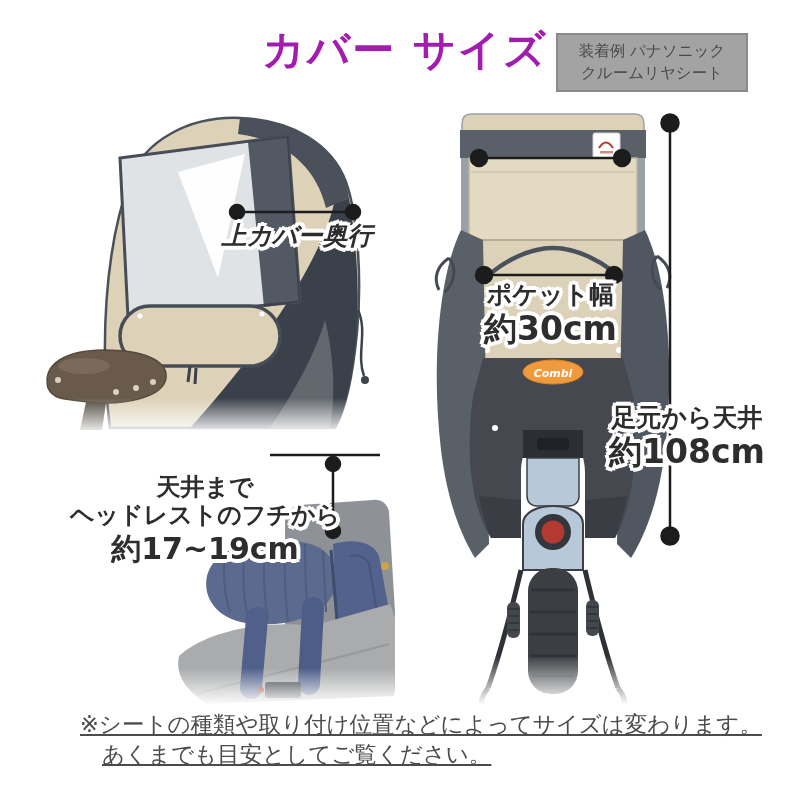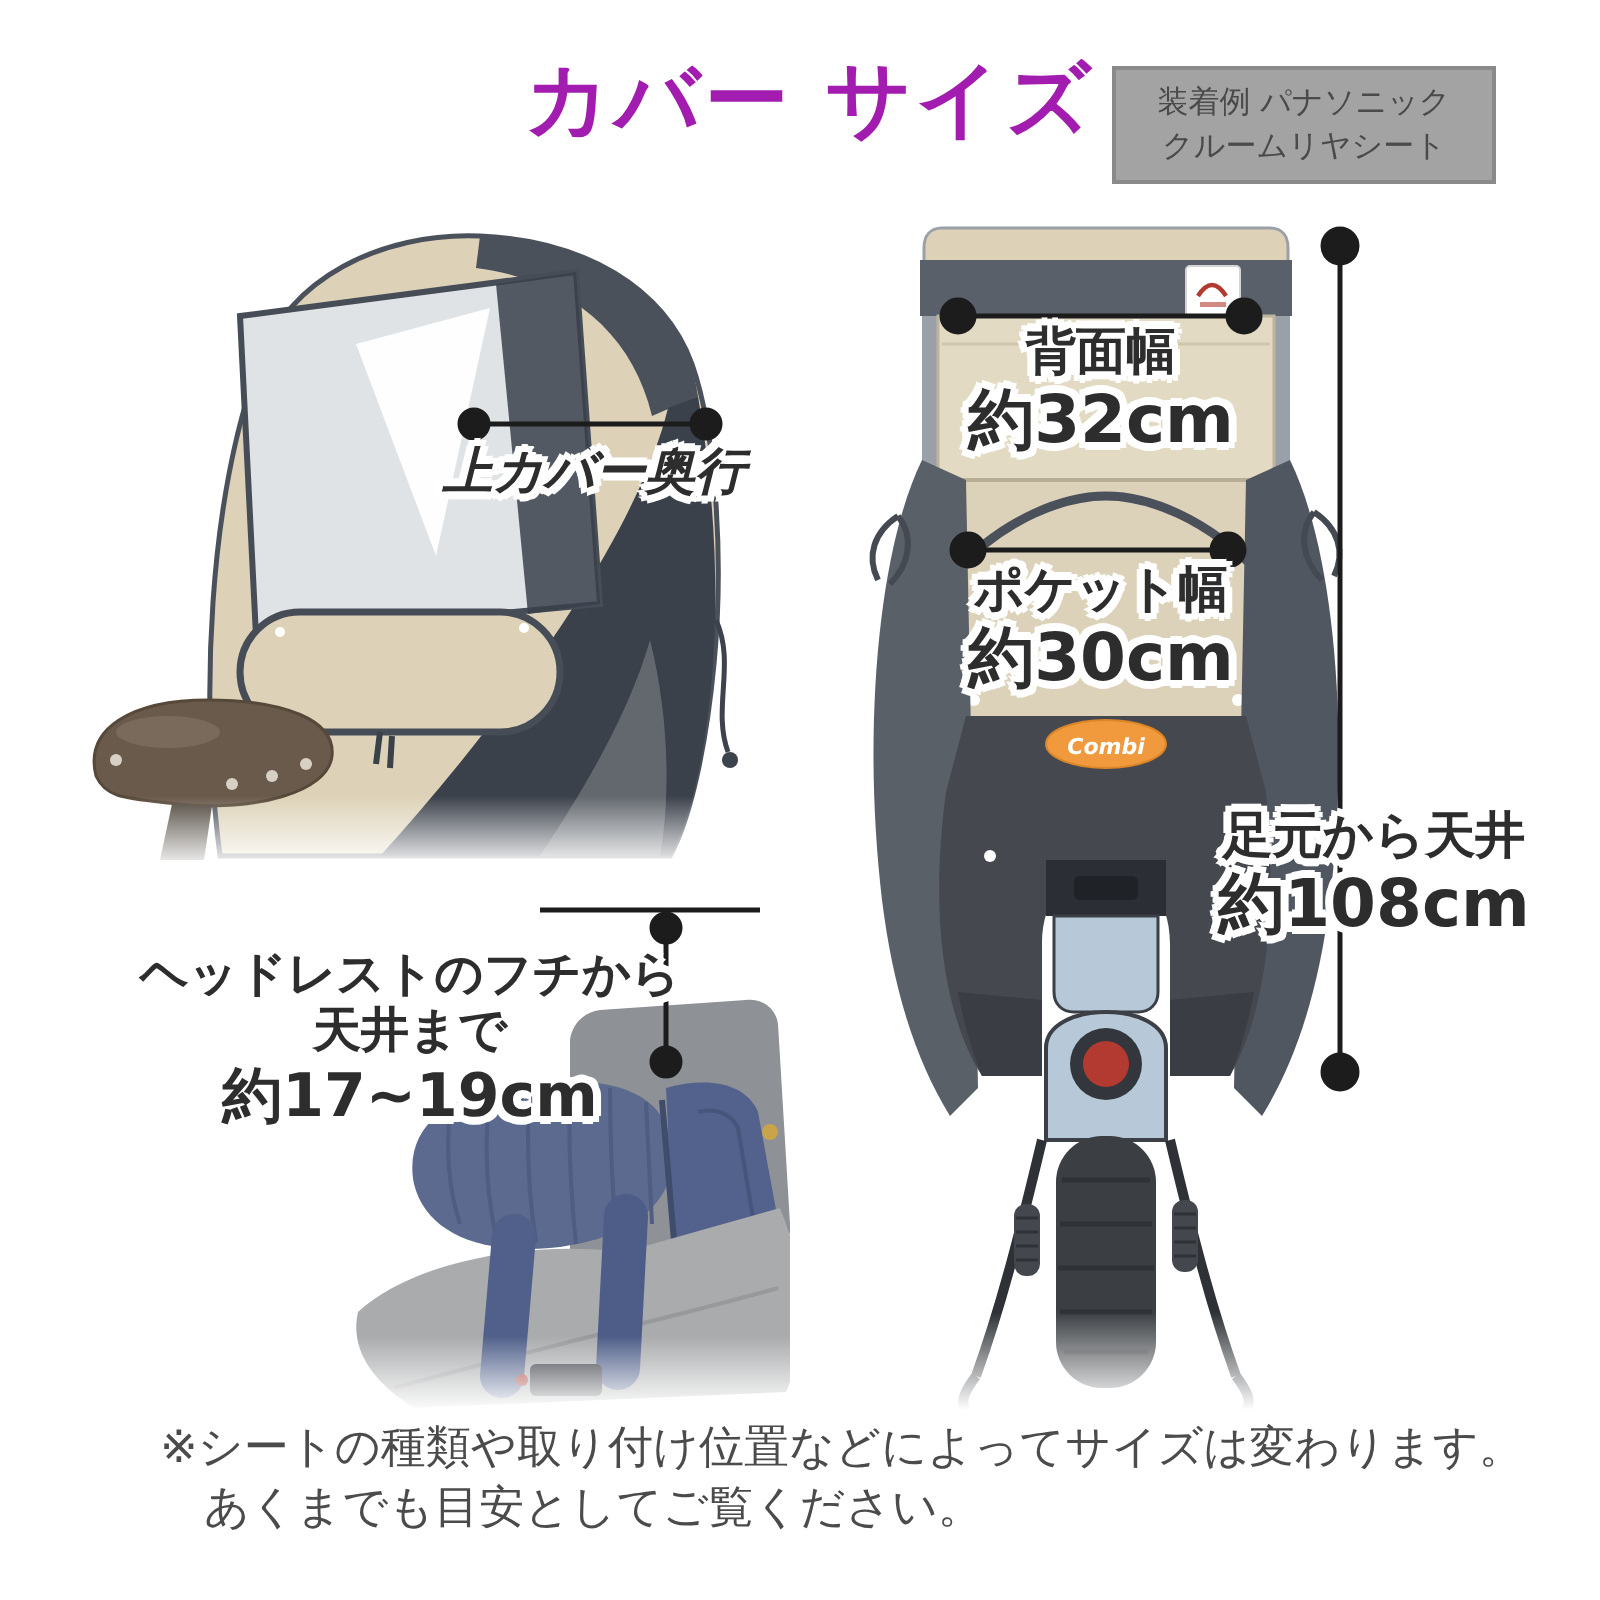--- a/index.html
+++ b/index.html
@@ -24,21 +24,21 @@
       0 -3px 0 #fff,0 3px 0 #fff,
       3px -3px 0 #fff,3px 0 0 #fff,3px 3px 0 #fff,
       -2px -2px 0 #fff,2px -2px 0 #fff,-2px 2px 0 #fff,2px 2px 0 #fff,
       0 -4px 0 #fff,0 4px 0 #fff,-4px 0 0 #fff,4px 0 0 #fff;
   }
   .mname{font-size:25px;line-height:29px;white-space:nowrap;}
   .mname-sm{font-size:24px;line-height:28px;white-space:nowrap;}
   .mval{font-size:33px;line-height:37px;margin-top:1px;white-space:nowrap;}
   .footnote{
     position:absolute;left:80px;top:709px;width:680px;z-index:4;
-    font-size:22.5px;line-height:1.35;color:#4b4b4b;white-space:nowrap;
+    font-size:22.5px;line-height:1.35;color:#4b4b4b;white-space:nowrap;text-decoration:underline;
   }
   .fn2{padding-left:22px;}
 </style>
 </head>
 <body>
 
 <div class="canvas">
 
   <div class="title">カバー サイズ</div>
 
@@ -198,38 +198,34 @@
       <line x1="333" y1="456" x2="333" y2="532"></line>
       <circle cx="333" cy="464" r="7"></circle>
       <circle cx="333" cy="531" r="7"></circle>
     </g>
   </svg>
 
   <div class="mlabel" style="left:182px;top:221px;width:230px;font-style:italic;">
     <div class="mname">上カバー奥行</div>
   </div>
 
-  <div class="mlabel" style="left:448px;top:161px;width:205px;">
-    <div class="mname">背面幅</div>
-    <div class="mval">約32cm</div>
-  </div>
 
   <div class="mlabel" style="left:448px;top:280px;width:205px;">
     <div class="mname">ポケット幅</div>
     <div class="mval">約30cm</div>
   </div>
 
   <div class="mlabel" style="left:584px;top:403px;width:206px;">
     <div class="mname">足元から天井</div>
     <div class="mval">約108cm</div>
   </div>
 
   <div class="mlabel" style="left:50px;top:473px;width:310px;">
+    <div class="mname-sm">天井まで</div>
     <div class="mname-sm">ヘッドレストのフチから</div>
-    <div class="mname-sm">天井まで</div>
     <div class="mval" style="font-size:30px;">約17~19cm</div>
   </div>
 
   <div class="footnote">
     <div>※シートの種類や取り付け位置などによってサイズは変わります。</div>
     <div class="fn2">あくまでも目安としてご覧ください。</div>
   </div>
 
 </div>
 

